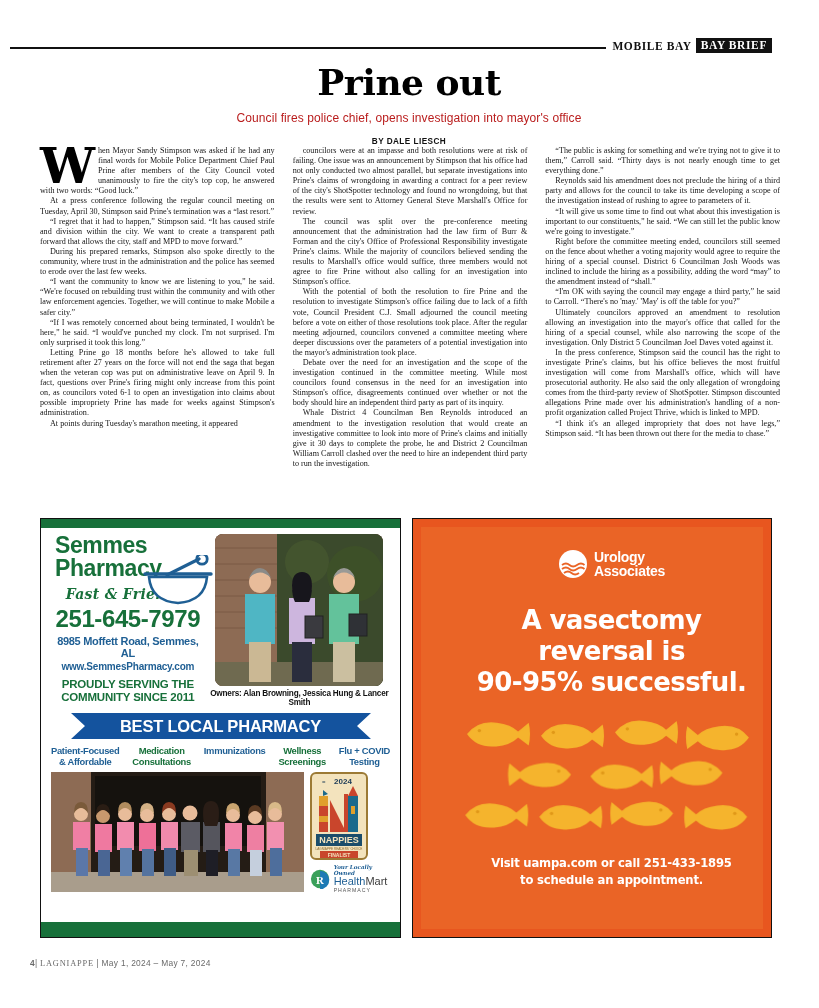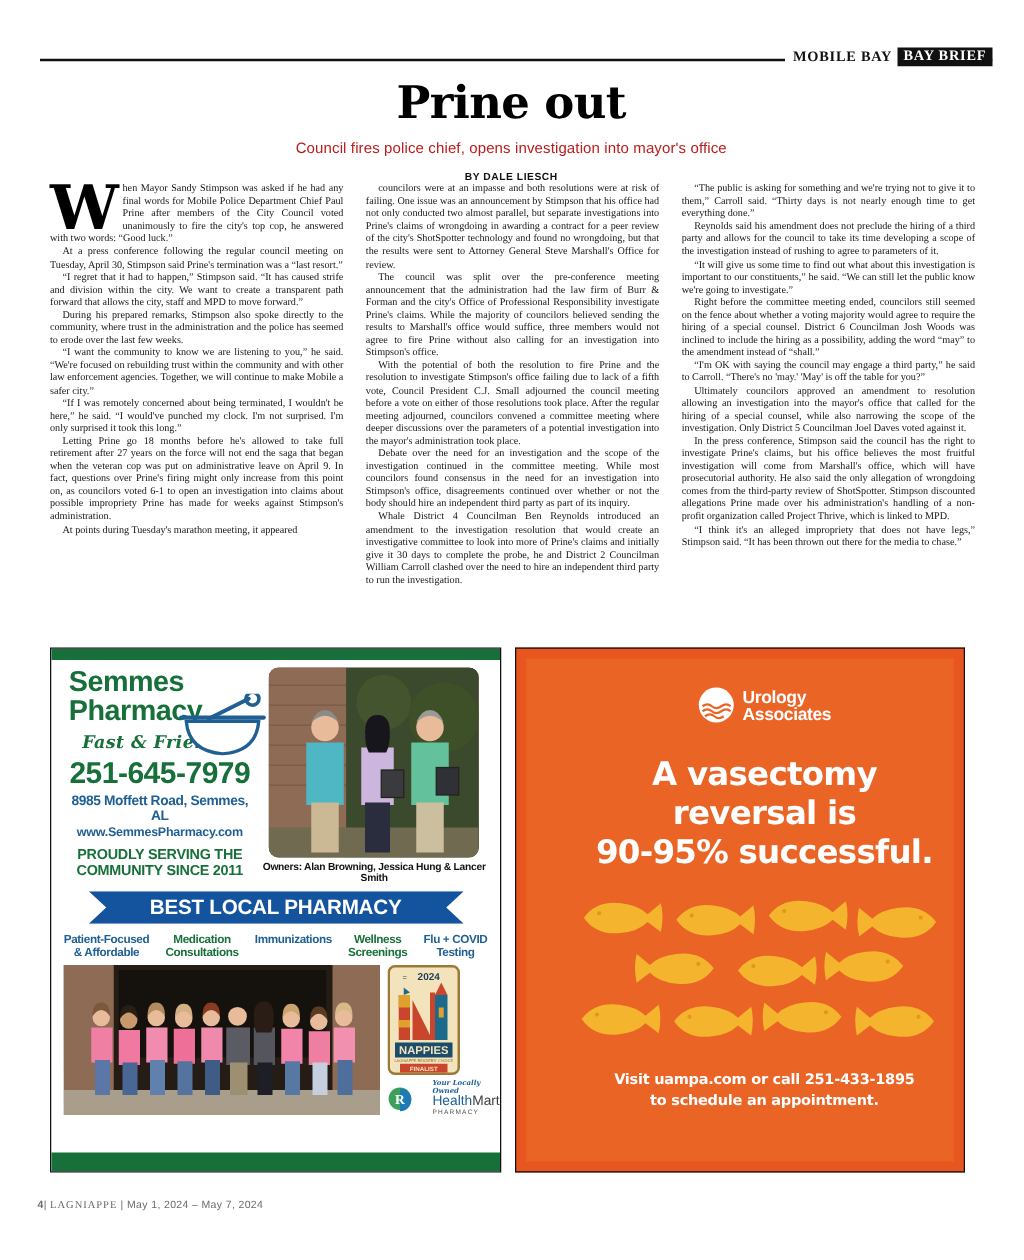--- a/index.html
+++ b/index.html
@@ -10,21 +10,21 @@
     width: 819px; height: 1008px;
     font-family: "Liberation Serif", serif;
     color: #111;
     position: relative;
     overflow: hidden;
   }
 
   
   .masthead {
     position: absolute;
-    left: 32px; top: 38px; width: 762px;
+    left: 10px; top: 38px; width: 762px;
     height: 16px;
     text-decoration: underline;
   }
   .masthead-rule {
     position: absolute;
     left: 0; top: 9px; width: 762px; height: 2px;
     background: #111;
   }
   .masthead-labels {
     position: absolute;
@@ -269,21 +269,21 @@
   }
   .nappies {
     width: 58px; height: 88px;
     position: relative;
   }
   .hm-logo {
     margin-top: 4px;
     display: flex; align-items: center;
   }
   .hm-text {
-    margin-left: 16px; text-align: left;
+    margin-left: 3px; text-align: left;
   }
   .hm-l1 {
     font-family: "DejaVu Serif", serif;
     font-style: italic; font-weight: bold;
     font-size: 5.6px; color: #1f5f94;
   }
   .hm-l2 {
     font-family: "Liberation Sans", sans-serif;
     font-weight: bold; font-size: 11px;
     color: #1f5f94; line-height: 11px;

